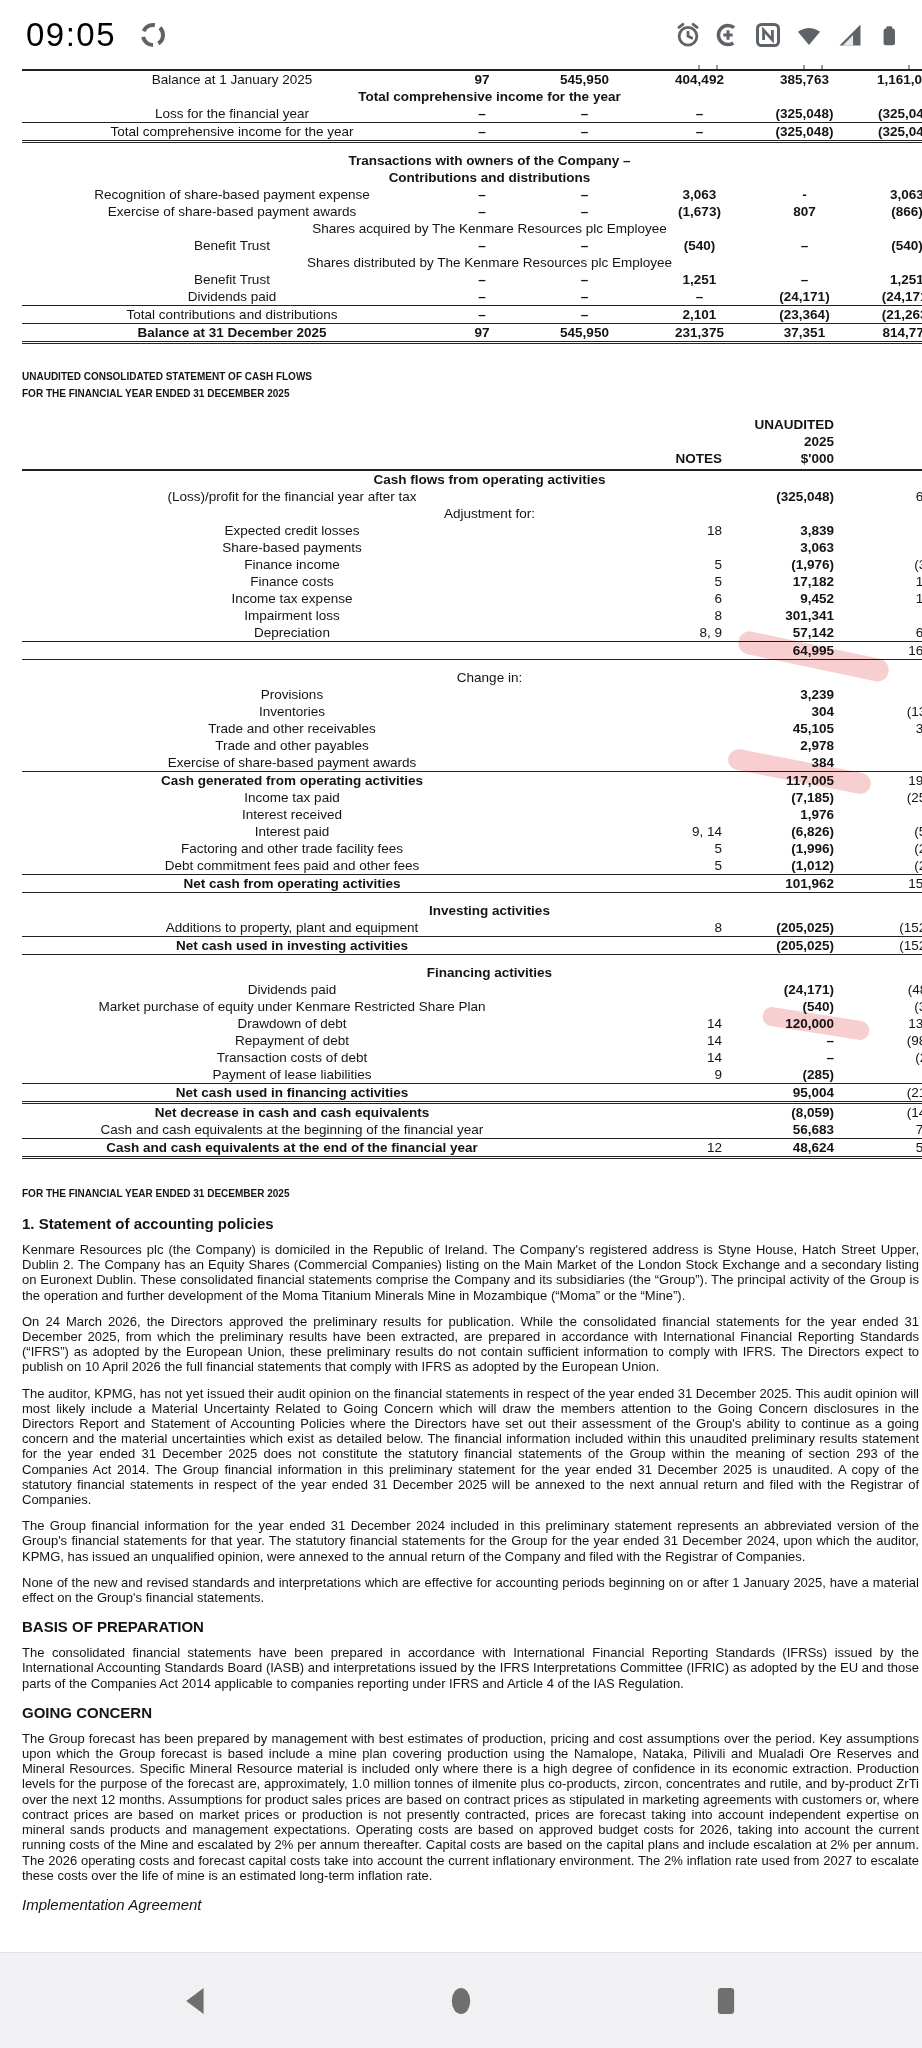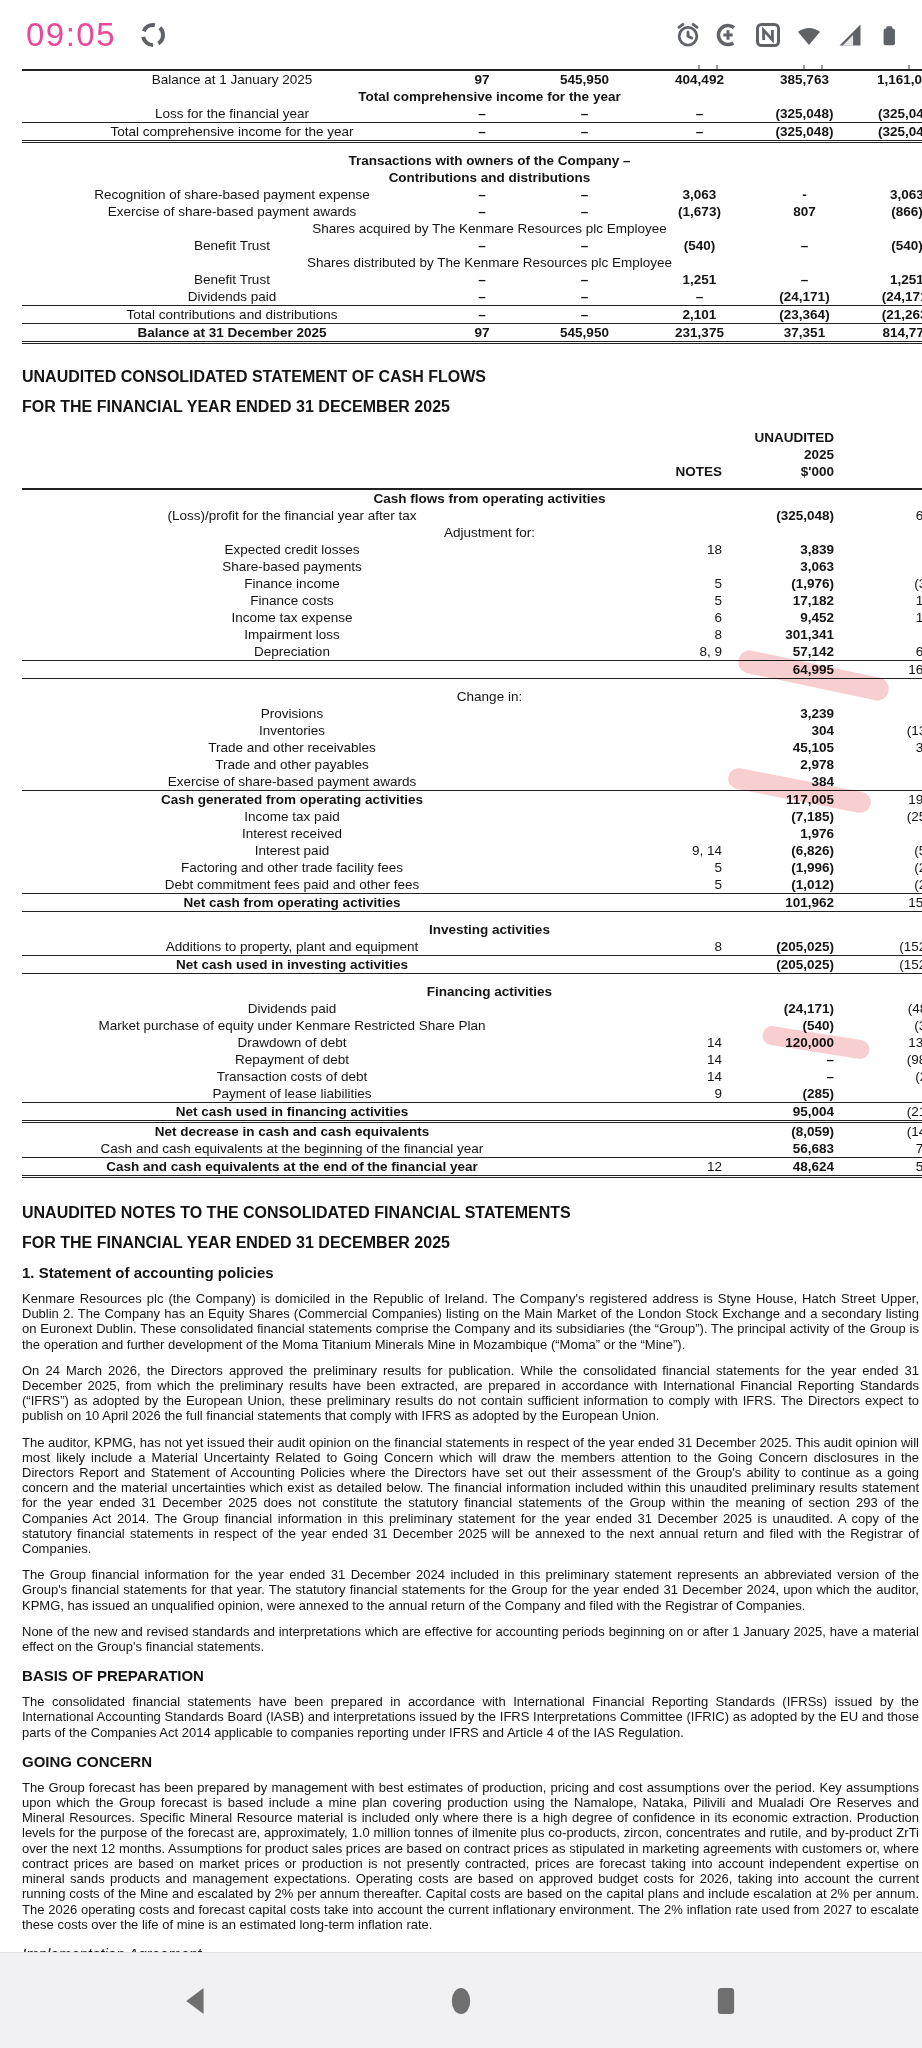--- a/index.html
+++ b/index.html
@@ -3,46 +3,46 @@
 <meta charset="utf-8">
 <style>
   html,body{margin:0;padding:0;}
   body{
     width:922px;height:2048px;position:relative;overflow:hidden;
     background:#ffffff;color:#141414;
     font-family:"Liberation Sans",sans-serif;
   }
   
   .statusbar{height:64px;display:flex;align-items:center;padding:6px 20px 0 26px;box-sizing:border-box;color:#5f6368;}
-  .sb-time{font-size:33px;font-weight:400;letter-spacing:1.5px;color:#ec4899;}
+  .sb-time{font-size:33px;font-weight:400;letter-spacing:1.5px;color:#000000;}
   .sb-sync{margin-left:22px;display:flex;align-items:center;}
   .sb-right{margin-left:auto;display:flex;align-items:center;gap:12px;}
   .sb-right svg{display:block;}
   
   .doc{padding-left:22px;}
   table{border-collapse:collapse;table-layout:fixed;}
   td{padding:0;vertical-align:bottom;white-space:nowrap;font-size:13.5px;line-height:17px;}
   .tbl{width:935px;border-top:2px solid #222;}
   .tbl .lbl{text-align:center;font-weight:400;}
   .tbl .num{text-align:center;font-weight:700;}
   .tbl-cf .note{text-align:right;font-weight:400;}
   .tbl-cf .v24{text-align:right;font-weight:400;}
   .tbl-cf .v25{text-align:right;font-weight:700;position:relative;}
   tr.bd td.lbl{font-weight:700;}
   tr.rt td{border-top:1.5px solid #222;}
   tr.rb td{border-bottom:1.5px solid #222;}
   tr.rb2 td{border-bottom:3.5px double #222;}
   tr.gap td{padding-top:9px;}
   thead td{font-weight:700;}
-  .tbl-cf thead tr:last-child td{border-bottom:2px solid #222;padding-bottom:8px;}
+  .tbl-cf thead tr:last-child td{border-bottom:2px solid #222;padding-bottom:2px;}
   
   .remnants{position:relative;height:5px;width:935px;}
   .remnants span{position:absolute;bottom:0;width:2px;height:4px;background:#9a9a9a;}
   
-  .doc-h{font-weight:700;font-size:16px;line-height:17px;margin-top:13px;}
+  .doc-h{font-weight:700;font-size:10px;line-height:17px;}
   .title-block{margin:24px 0 12px 0;}
   .notes-block{width:897px;}
   .para{font-size:13px;line-height:15.2px;text-align:justify;margin:0 0 11px 0;}
   .subhead{font-weight:700;font-size:15px;line-height:15px;margin:14px 0 11px 0;}
   .italic{font-style:italic;font-weight:400;}
   
   .hl{position:absolute;background:#ef9fa4;opacity:0.5;mix-blend-mode:multiply;
       border-radius:11px;pointer-events:none;z-index:3;}
   .hl-a{width:153px;height:23px;right:-56px;top:3px;transform:rotate(12deg);}
   .hl-b{width:145px;height:21px;right:-38px;top:7px;transform:rotate(11deg);}
@@ -465,21 +465,20 @@
           <td class="lbl">Cash and cash equivalents at the end of the financial year</td>
           <td class="note">12</td>
           <td class="v25">48,624</td>
           <td class="v24">56,683</td>
         </tr>
       </tbody>
   </table>
 
   <div class="notes-block">
     <div class="title-block" style="margin-top:26px;margin-bottom:0;">
-      <div class="doc-h">UNAUDITED NOTES TO THE CONSOLIDATED FINANCIAL STATEMENTS</div>
       <div class="doc-h">FOR THE FINANCIAL YEAR ENDED 31 DECEMBER 2025</div>
     </div>
     <div class="subhead">1. Statement of accounting policies</div>
     <div class="para">Kenmare Resources plc (the Company) is domiciled in the Republic of Ireland. The Company's registered address is Styne House, Hatch Street Upper, Dublin 2. The Company has an Equity Shares (Commercial Companies) listing on the Main Market of the London Stock Exchange and a secondary listing on Euronext Dublin. These consolidated financial statements comprise the Company and its subsidiaries (the “Group”). The principal activity of the Group is the operation and further development of the Moma Titanium Minerals Mine in Mozambique (“Moma” or the “Mine”).</div>
     <div class="para">On 24 March 2026, the Directors approved the preliminary results for publication. While the consolidated financial statements for the year ended 31 December 2025, from which the preliminary results have been extracted, are prepared in accordance with International Financial Reporting Standards (“IFRS”) as adopted by the European Union, these preliminary results do not contain sufficient information to comply with IFRS. The Directors expect to publish on 10 April 2026 the full financial statements that comply with IFRS as adopted by the European Union.</div>
     <div class="para">The auditor, KPMG, has not yet issued their audit opinion on the financial statements in respect of the year ended 31 December 2025. This audit opinion will most likely include a Material Uncertainty Related to Going Concern which will draw the members attention to the Going Concern disclosures in the Directors Report and Statement of Accounting Policies where the Directors have set out their assessment of the Group's ability to continue as a going concern and the material uncertainties which exist as detailed below. The financial information included within this unaudited preliminary results statement for the year ended 31 December 2025 does not constitute the statutory financial statements of the Group within the meaning of section 293 of the Companies Act 2014. The Group financial information in this preliminary statement for the year ended 31 December 2025 is unaudited. A copy of the statutory financial statements in respect of the year ended 31 December 2025 will be annexed to the next annual return and filed with the Registrar of Companies.</div>
     <div class="para">The Group financial information for the year ended 31 December 2024 included in this preliminary statement represents an abbreviated version of the Group's financial statements for that year. The statutory financial statements for the Group for the year ended 31 December 2024, upon which the auditor, KPMG, has issued an unqualified opinion, were annexed to the annual return of the Company and filed with the Registrar of Companies.</div>
     <div class="para">None of the new and revised standards and interpretations which are effective for accounting periods beginning on or after 1 January 2025, have a material effect on the Group's financial statements.</div>
     <div class="subhead">BASIS OF PREPARATION</div>
     <div class="para">The consolidated financial statements have been prepared in accordance with International Financial Reporting Standards (IFRSs) issued by the International Accounting Standards Board (IASB) and interpretations issued by the IFRS Interpretations Committee (IFRIC) as adopted by the EU and those parts of the Companies Act 2014 applicable to companies reporting under IFRS and Article 4 of the IAS Regulation.</div>

